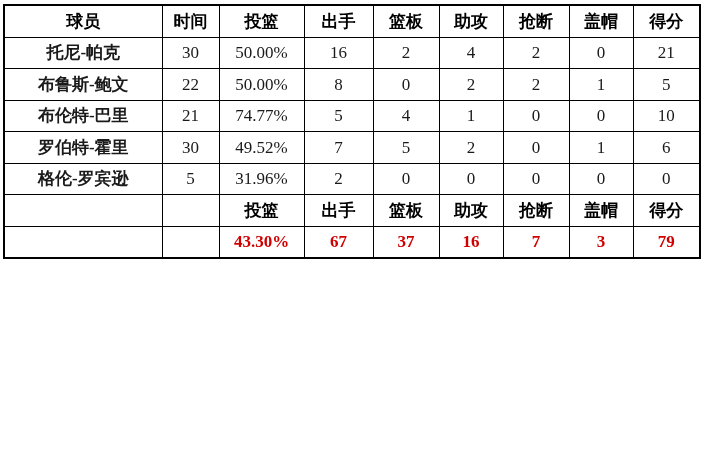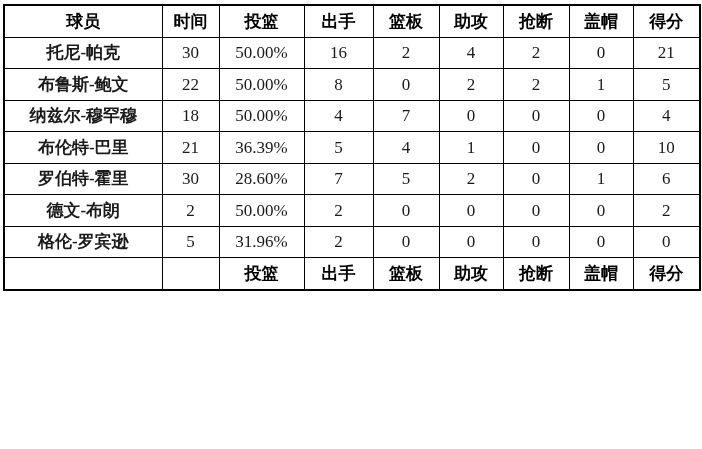--- a/index.html
+++ b/index.html
@@ -102,62 +102,40 @@
           <td>22</td>
           <td>50.00%</td>
           <td>8</td>
           <td>0</td>
           <td>2</td>
           <td>2</td>
           <td>1</td>
           <td>5</td>
         </tr>
         <tr>
-          <td class="player-name">纳兹尔-穆罕穆</td>
-          <td>18</td>
-          <td>50.00%</td>
-          <td>4</td>
-          <td>7</td>
-          <td>0</td>
-          <td>0</td>
-          <td>0</td>
-          <td>4</td>
-        </tr>
-        <tr>
           <td class="player-name">布伦特-巴里</td>
           <td>21</td>
-          <td>36.39%</td>
+          <td>74.77%</td>
           <td>5</td>
           <td>4</td>
           <td>1</td>
           <td>0</td>
           <td>0</td>
           <td>10</td>
         </tr>
         <tr>
           <td class="player-name">罗伯特-霍里</td>
           <td>30</td>
-          <td>28.60%</td>
+          <td>49.52%</td>
           <td>7</td>
           <td>5</td>
           <td>2</td>
           <td>0</td>
           <td>1</td>
           <td>6</td>
-        </tr>
-        <tr>
-          <td class="player-name">德文-布朗</td>
-          <td>2</td>
-          <td>50.00%</td>
-          <td>2</td>
-          <td>0</td>
-          <td>0</td>
-          <td>0</td>
-          <td>0</td>
-          <td>2</td>
         </tr>
         <tr>
           <td class="player-name">格伦-罗宾逊</td>
           <td>5</td>
           <td>31.96%</td>
           <td>2</td>
           <td>0</td>
           <td>0</td>
           <td>0</td>
           <td>0</td>
@@ -169,15 +147,26 @@
         <td></td>
         <td></td>
         <td>投篮</td>
         <td>出手</td>
         <td>篮板</td>
         <td>助攻</td>
         <td>抢断</td>
         <td>盖帽</td>
         <td>得分</td>
       </tr>
+      <tr class="totals-row">
+        <td></td>
+        <td></td>
+        <td>43.30%</td>
+        <td>67</td>
+        <td>37</td>
+        <td>16</td>
+        <td>7</td>
+        <td>3</td>
+        <td>79</td>
+      </tr>
     </tbody>
   </table>
 </div>
 
 </body></html>

